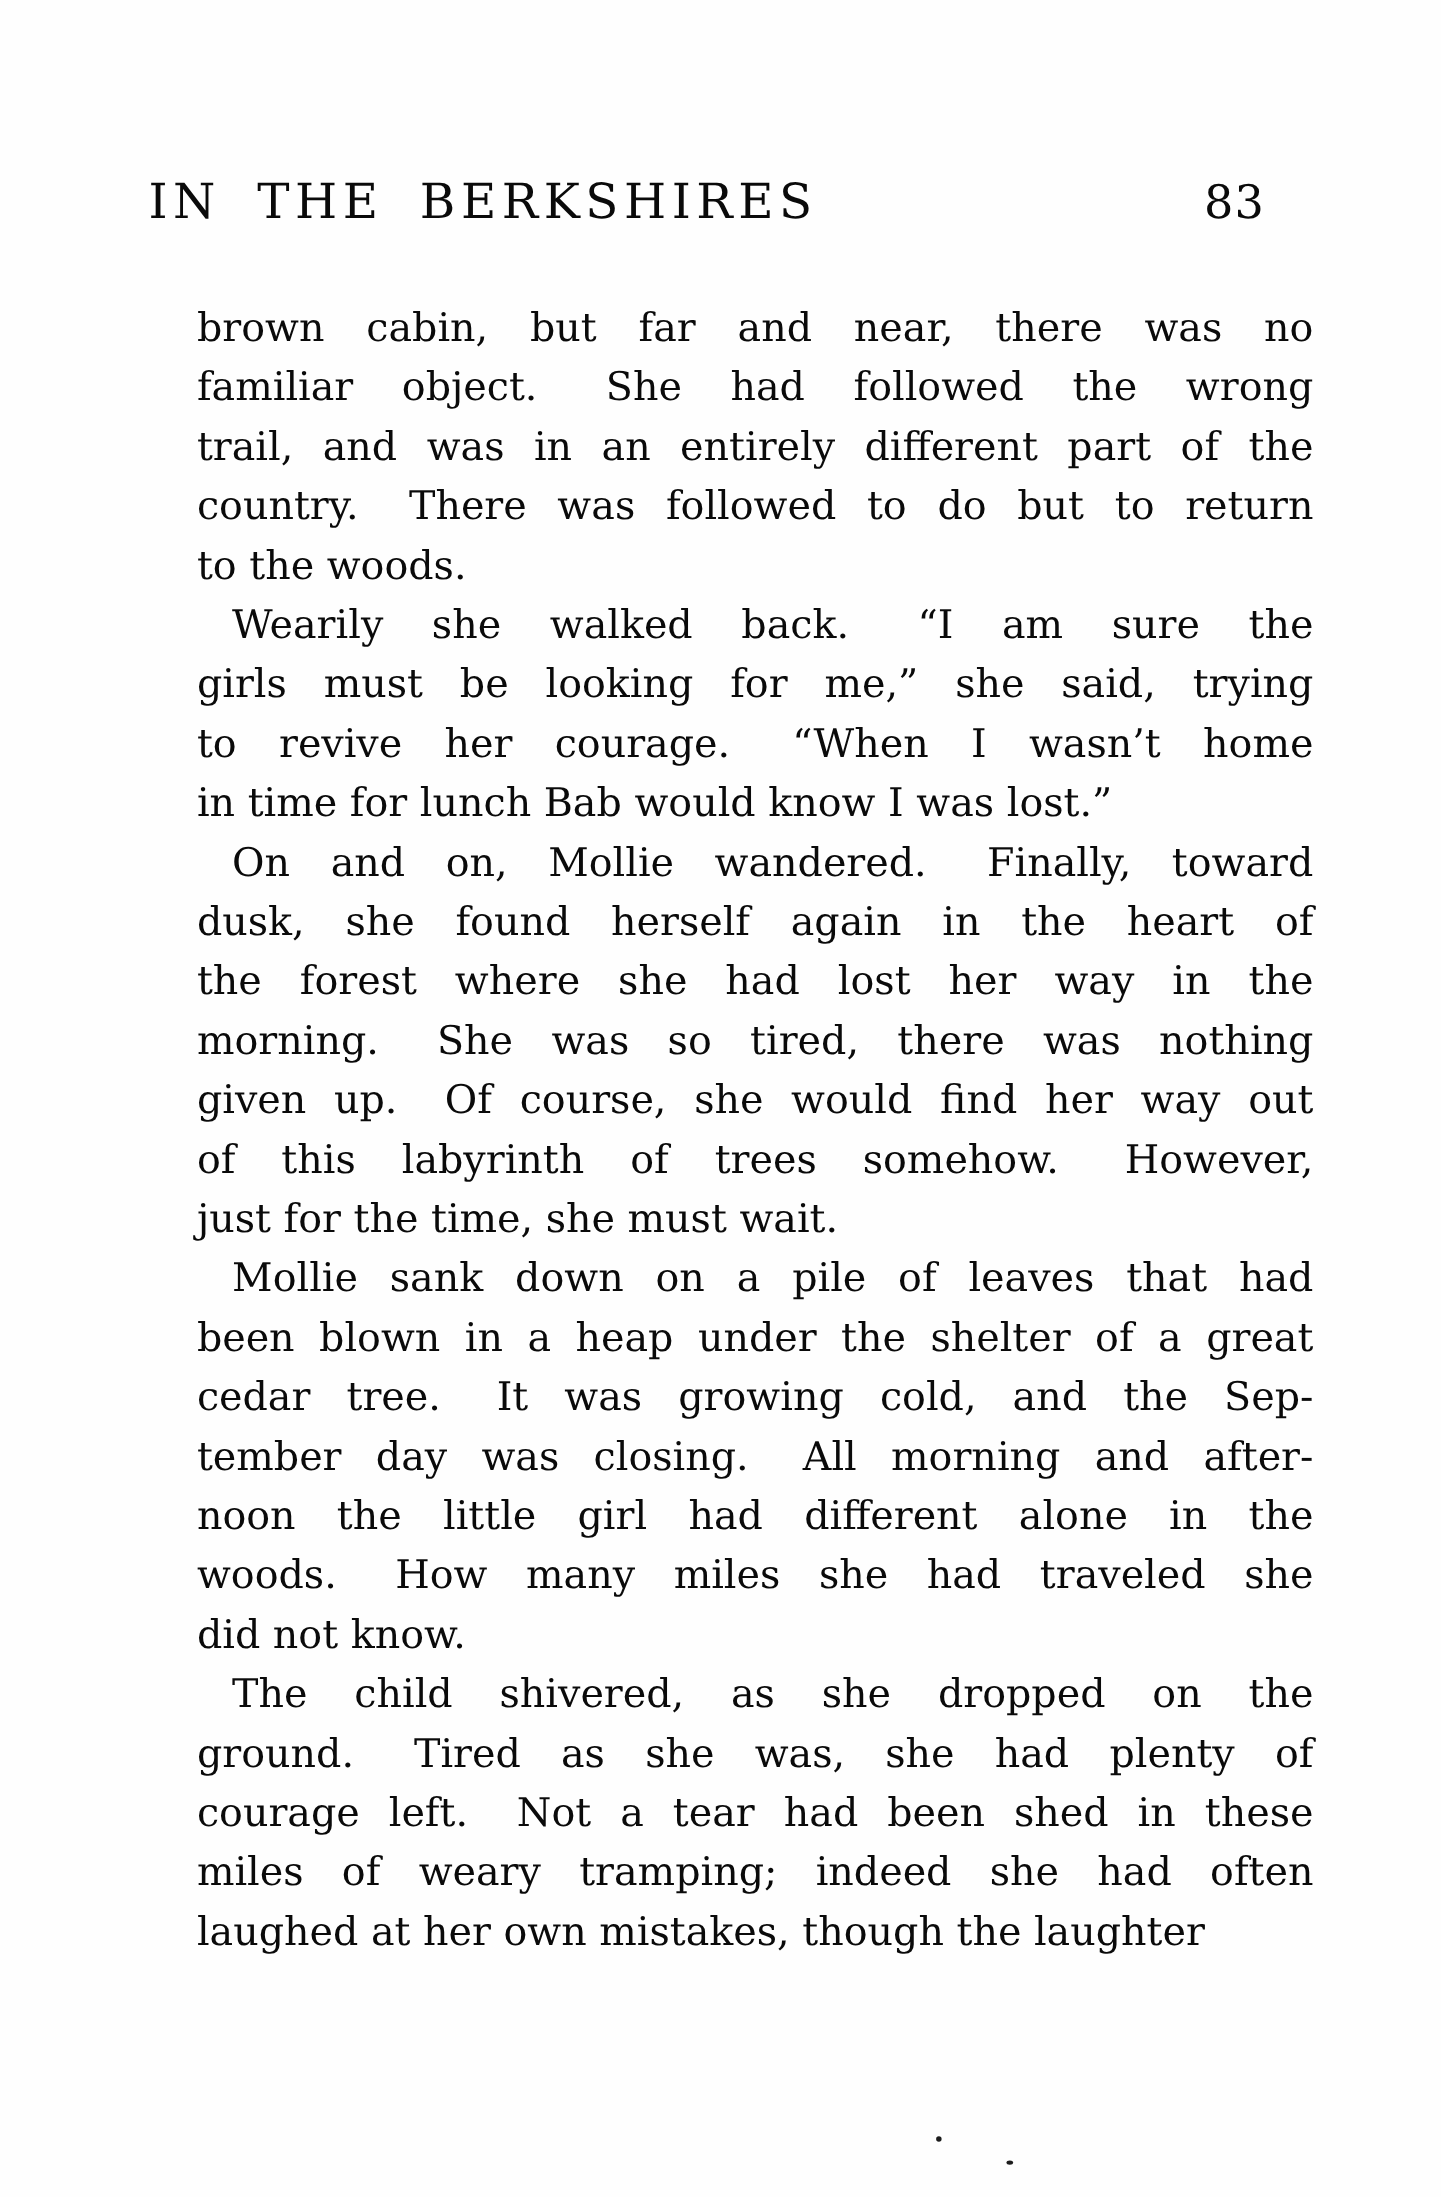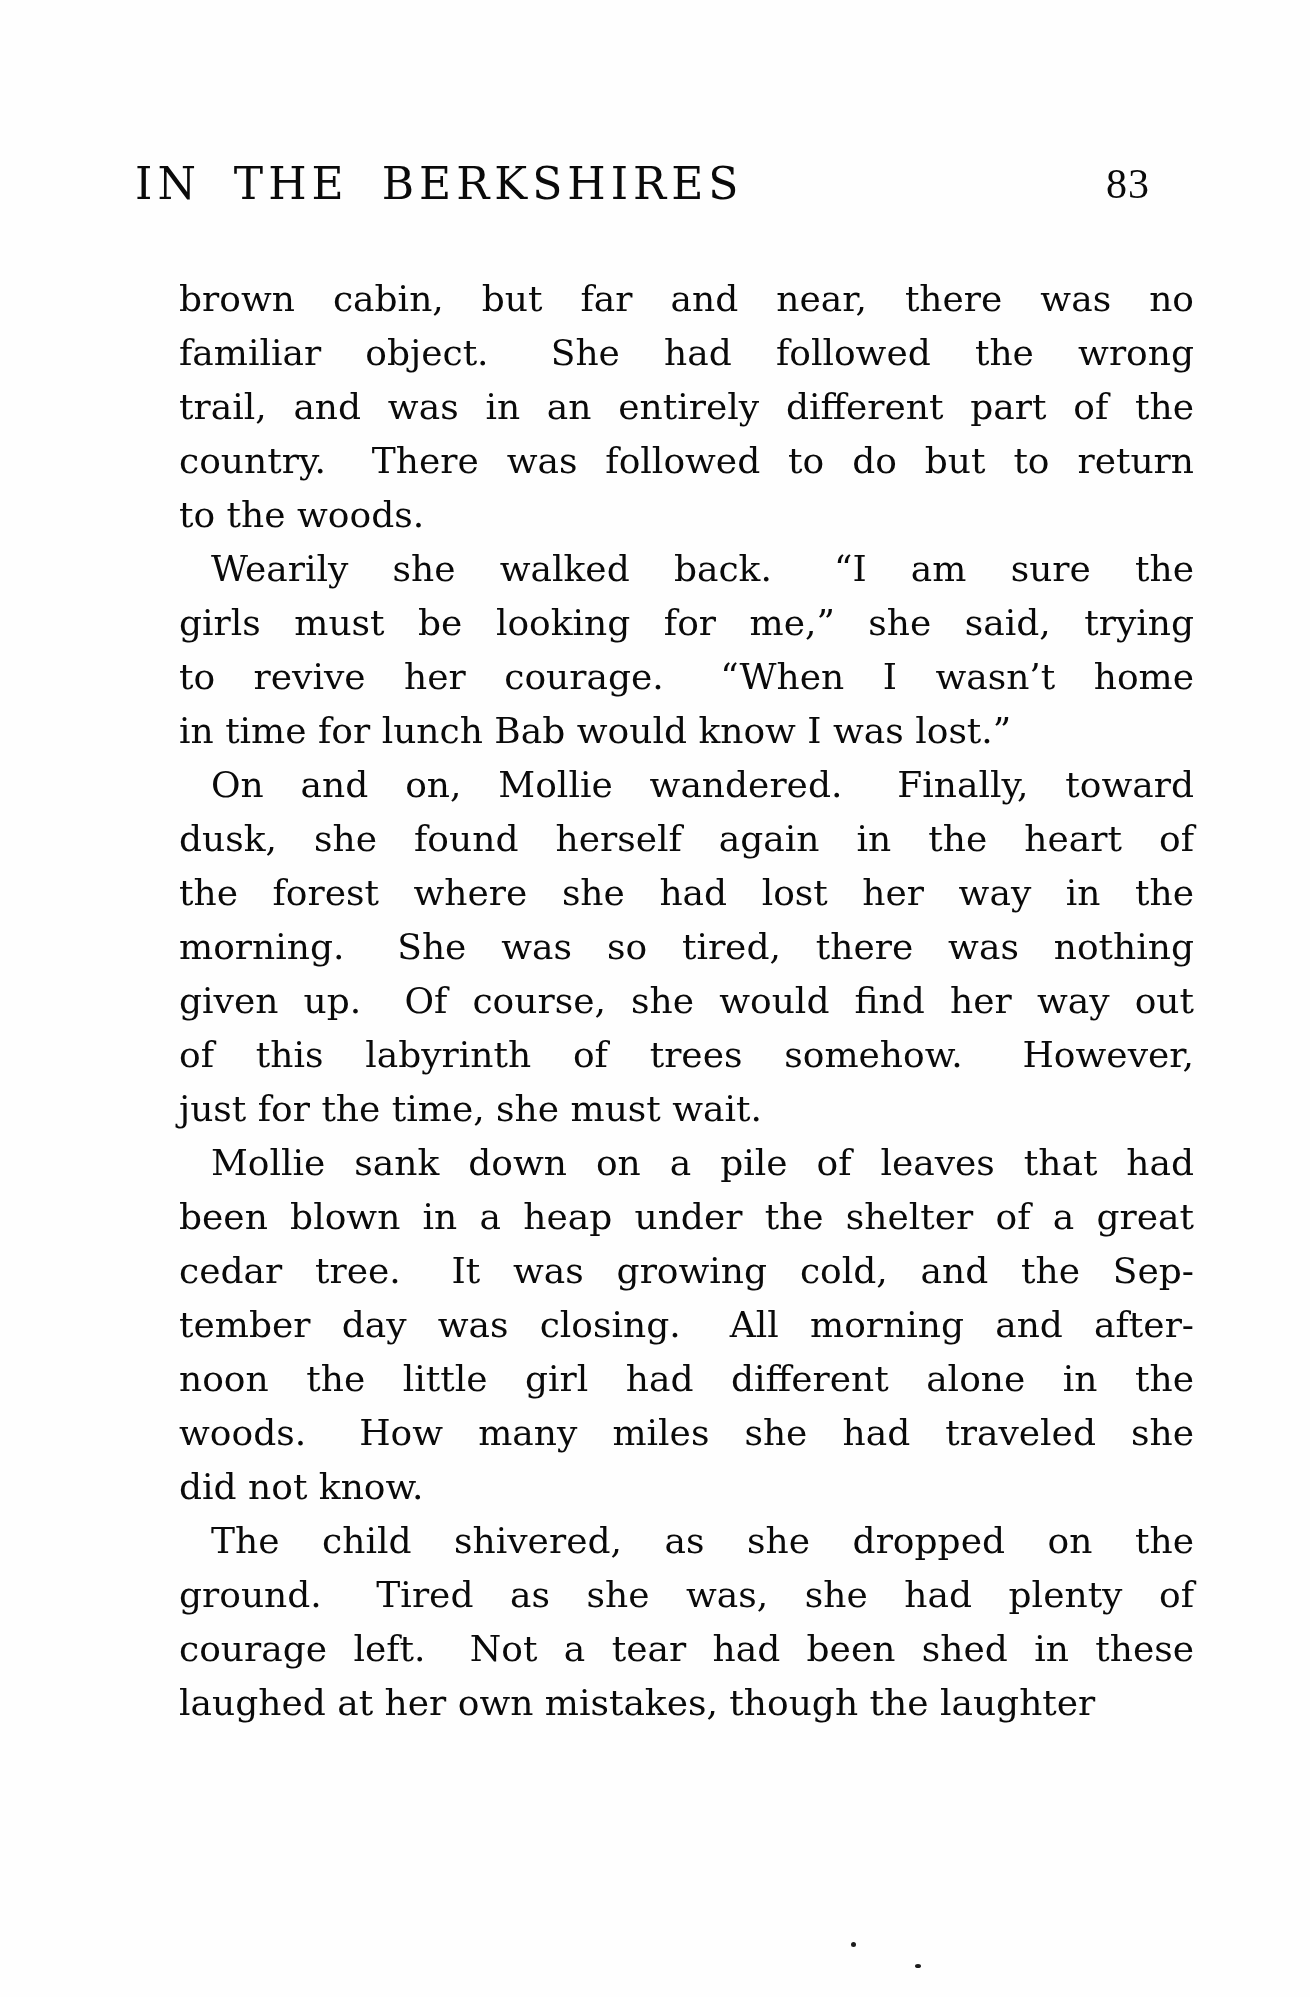--- a/index.html
+++ b/index.html
@@ -33,21 +33,20 @@
     word-spacing: 14px;
     white-space: nowrap;
   }
   .page-number {
     position: absolute;
     right: 0;
     top: 0;
     font-size: 42px;
     line-height: 48px;
     letter-spacing: 1px;
-    font-family: Liberation Serif, serif;
   }
   .page-text {
     top: 272px;
     margin-left: 44px;
   }
   .line {
     height: 54px;
     line-height: 54px;
     font-size: 36px;
     text-align: justify;
@@ -108,20 +107,21 @@
         <div class="line jl">cedar tree.  It was growing cold, and the Sep-</div>
         <div class="line jl">tember day was closing.  All morning and after-</div>
         <div class="line jl">noon the little girl had different alone in the</div>
         <div class="line jl">woods.  How many miles she had traveled she</div>
         <div class="line">did not know.</div>
       </div>
       <div>
         <div class="line jl ind">The child shivered, as she dropped on the</div>
         <div class="line jl">ground.  Tired as she was, she had plenty of</div>
         <div class="line jl">courage left.  Not a tear had been shed in these</div>
+        <div class="line jl">miles of weary tramping; indeed she had often</div>
         <div class="line">laughed at her own mistakes, though the laughter</div>
       </div>
     </div>
 
   <div class="speck s1"></div>
   <div class="speck s2"></div>
 
 </div>
 
 </body></html>

